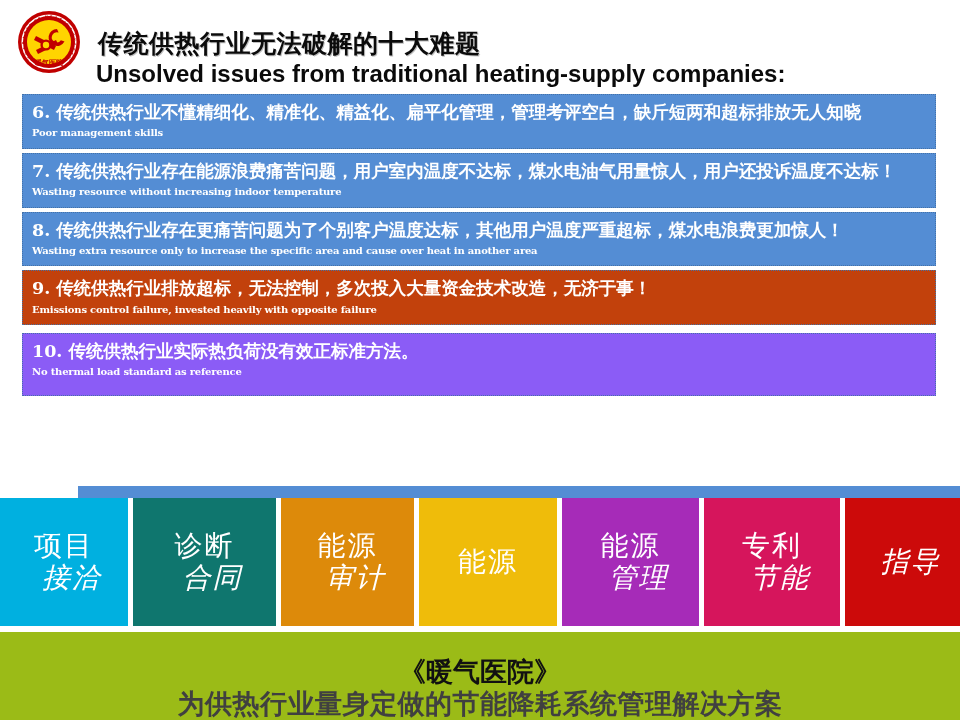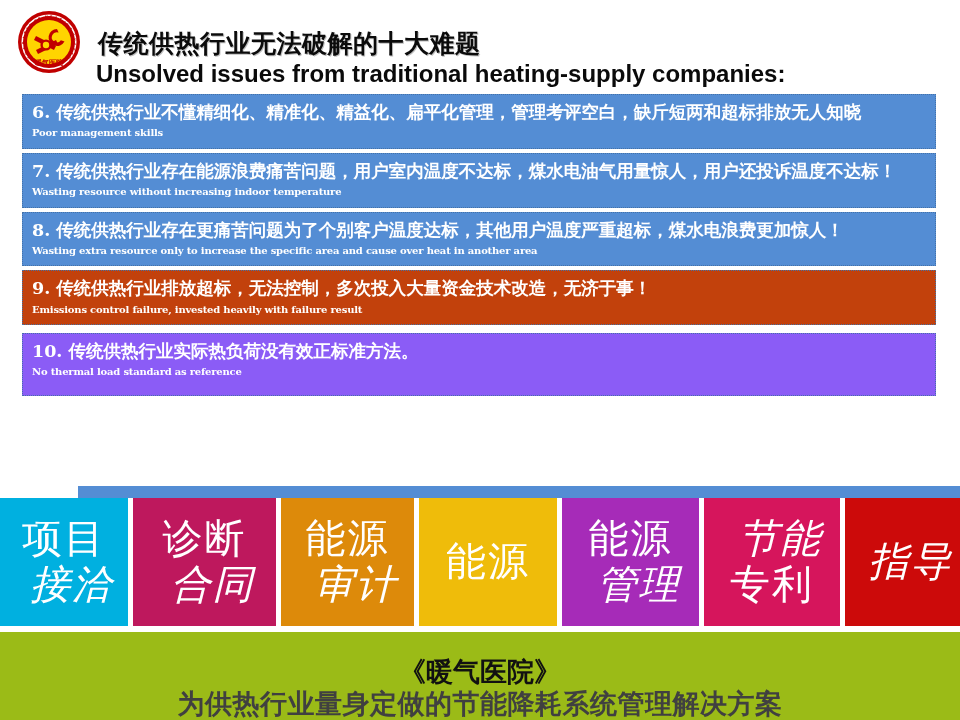--- a/index.html
+++ b/index.html
@@ -98,21 +98,21 @@
   }
   .block {
     position: relative;
     height: 128px;
     display: flex;
     flex-direction: column;
     align-items: center;
     justify-content: center;
     color: #ffffff;
     font-family: "DejaVu Sans", "Liberation Sans", sans-serif;
-    font-size: 40px;
+    font-size: 28px;
     font-weight: 400;
     line-height: 1.14;
     border-right: 5px solid #ffffff;
     overflow: hidden;
   }
   .block:last-child { border-right: 0; }
   .block .ln { display: block; letter-spacing: 2px; }
   .block .ln2 { margin-left: 16px; font-style: italic; }
 
   
@@ -213,61 +213,61 @@
       <div class="issue-en">Wasting resource without increasing indoor temperature</div>
     </div>
 
     <div class="issue-box" style="background: rgb(84, 141, 212);">
       <div class="issue-cn">8. 传统供热行业存在更痛苦问题为了个别客户温度达标，其他用户温度严重超标，煤水电浪费更加惊人！</div>
       <div class="issue-en">Wasting extra resource only to increase the specific area and cause over heat in another area</div>
     </div>
 
     <div class="issue-box" style="margin-bottom: 8px; background: #c2410c;">
       <div class="issue-cn">9. 传统供热行业排放超标，无法控制，多次投入大量资金技术改造，无济于事！</div>
-      <div class="issue-en">Emissions control failure, invested heavily with failure result</div>
+      <div class="issue-en">Emissions control failure, invested heavily with opposite failure</div>
     </div>
 
     <div class="issue-box" style="padding-bottom: 16px; background: #8b5cf6;">
       <div class="issue-cn">10. 传统供热行业实际热负荷没有效正标准方法。</div>
       <div class="issue-en">No thermal load standard as reference</div>
     </div>
 
   </div>
 
   <div id="blue-strip" style="background: rgb(84, 141, 212);"></div>
 
   <div id="blocks">
 
     <div class="block" style="background: rgb(0, 176, 224); width: 133px; flex: 0 0 133px;">
       <span class="ln">项目</span>
       <span class="ln ln2">接洽</span>
     </div>
 
-    <div class="block" style="background: #be185d; width: 148px; flex: 0 0 148px;">
+    <div class="block" style="background: #0f766e; width: 148px; flex: 0 0 148px;">
       <span class="ln">诊断</span>
       <span class="ln ln2">合同</span>
     </div>
 
     <div class="block" style="background: rgb(221, 138, 10); width: 138px; flex: 0 0 138px;">
       <span class="ln">能源</span>
       <span class="ln ln2">审计</span>
     </div>
 
     <div class="block" style="background: rgb(239, 188, 10); width: 143px; flex: 0 0 143px;">
       <span class="ln">能源</span>
     </div>
 
     <div class="block" style="background: rgb(166, 43, 184); width: 142px; flex: 0 0 142px;">
       <span class="ln">能源</span>
       <span class="ln ln2">管理</span>
     </div>
 
     <div class="block" style="background: rgb(214, 21, 92); width: 141px; flex: 0 0 141px;">
+      <span class="ln">专利</span>
       <span class="ln ln2">节能</span>
-      <span class="ln">专利</span>
     </div>
 
     <div class="block" style="background: rgb(204, 10, 10); width: 115px; flex: 0 0 115px;">
       <span class="ln ln2">指导</span>
     </div>
 
   </div>
 
   <div id="footer" style="background: rgb(155, 187, 23);">
     <div id="footer-line1">《暖气医院》</div>

